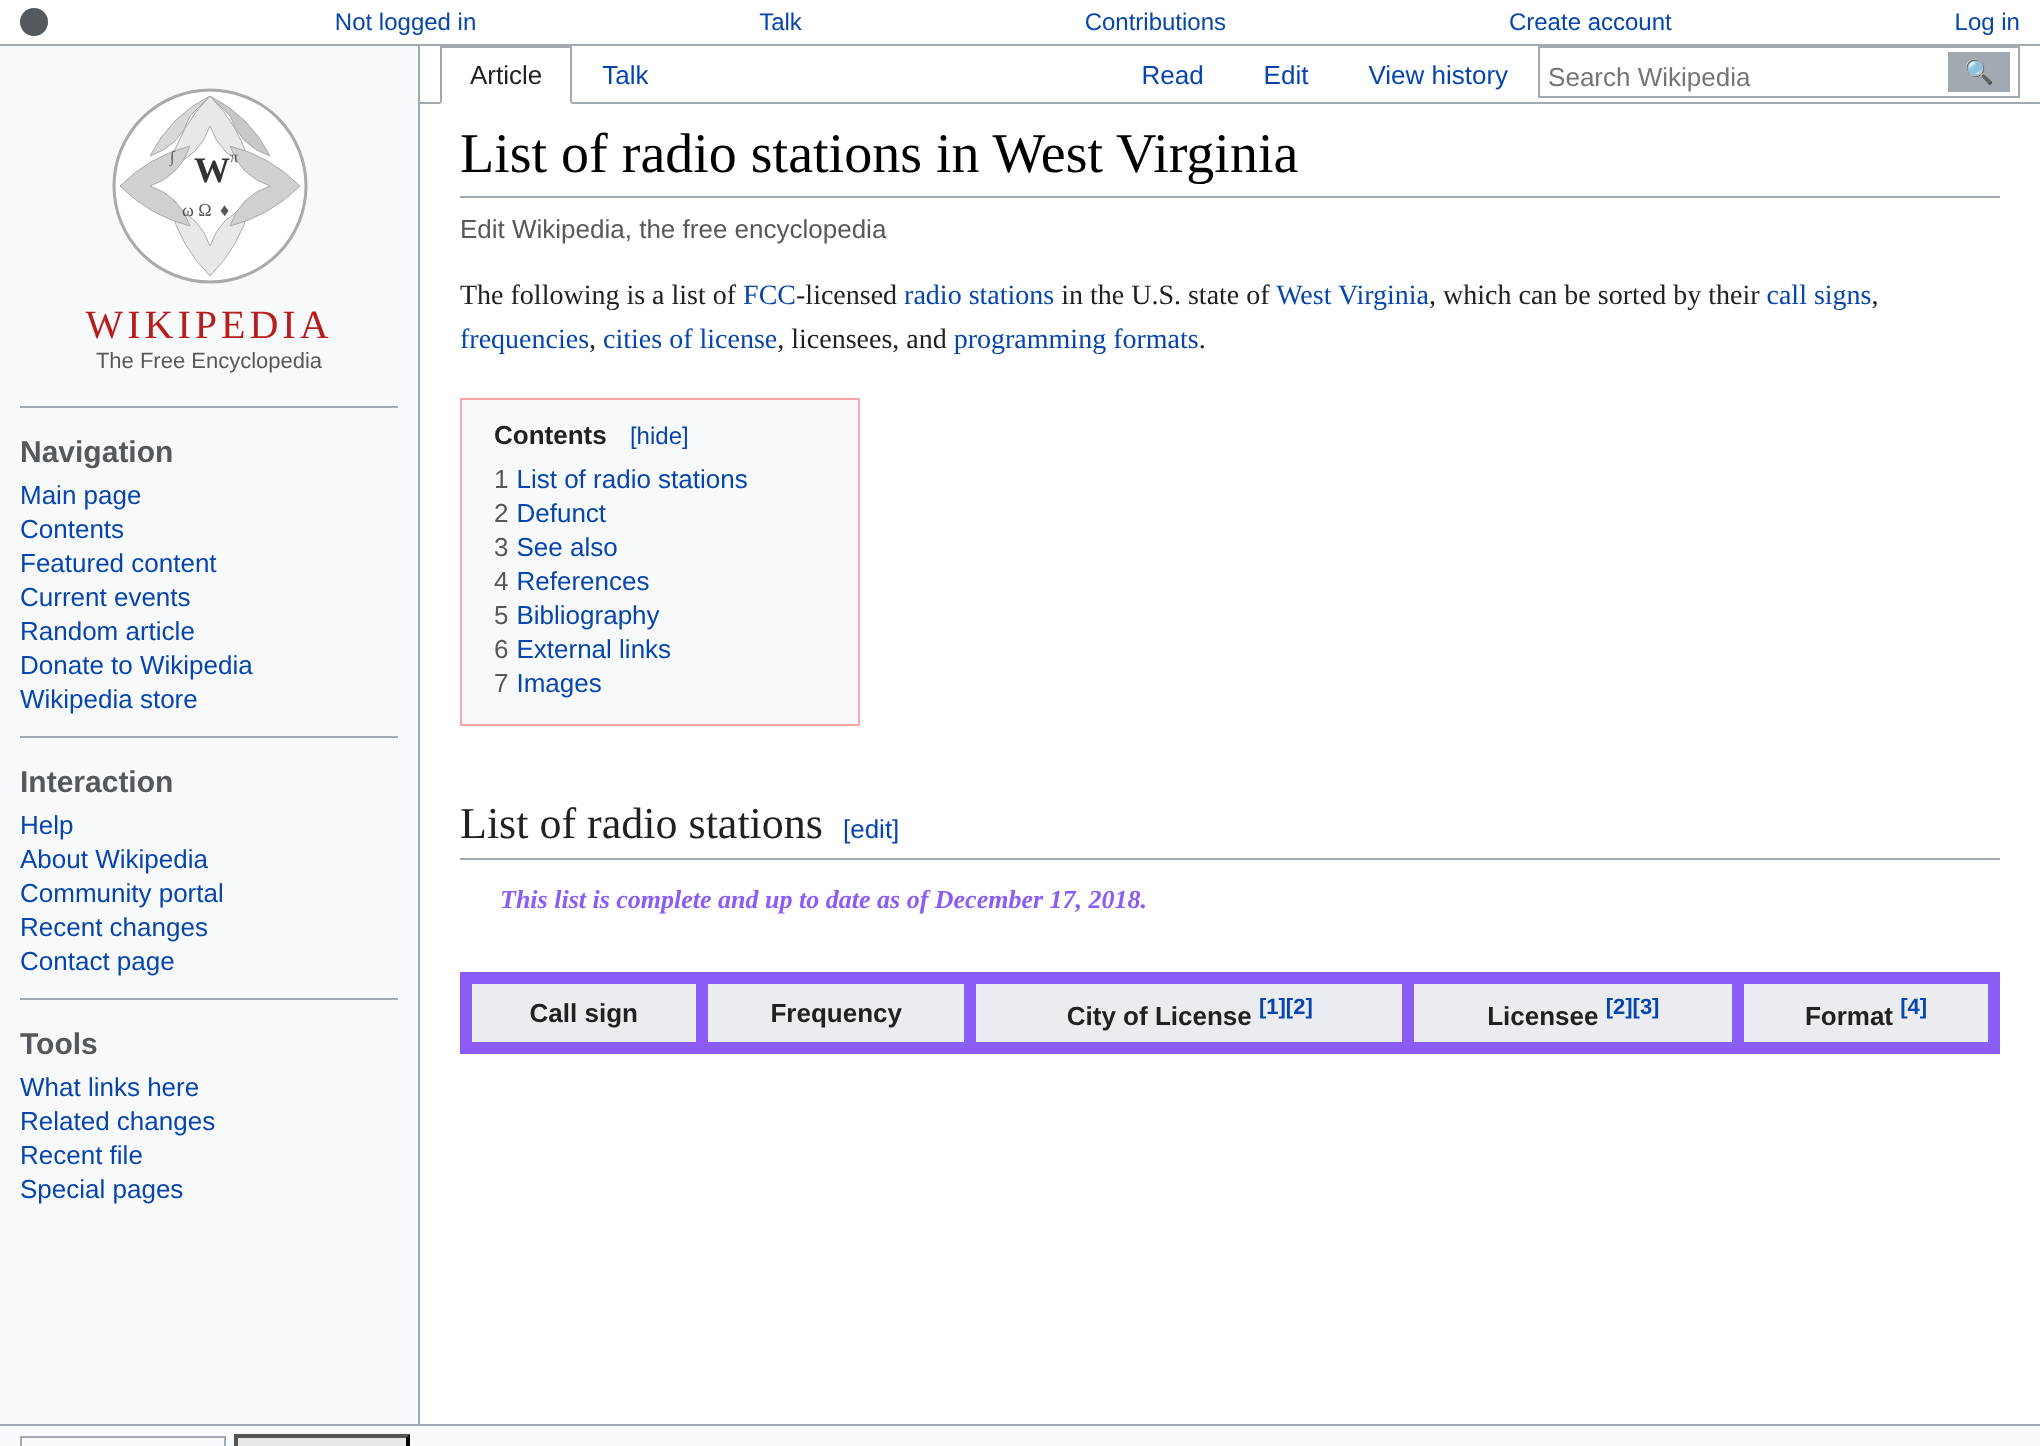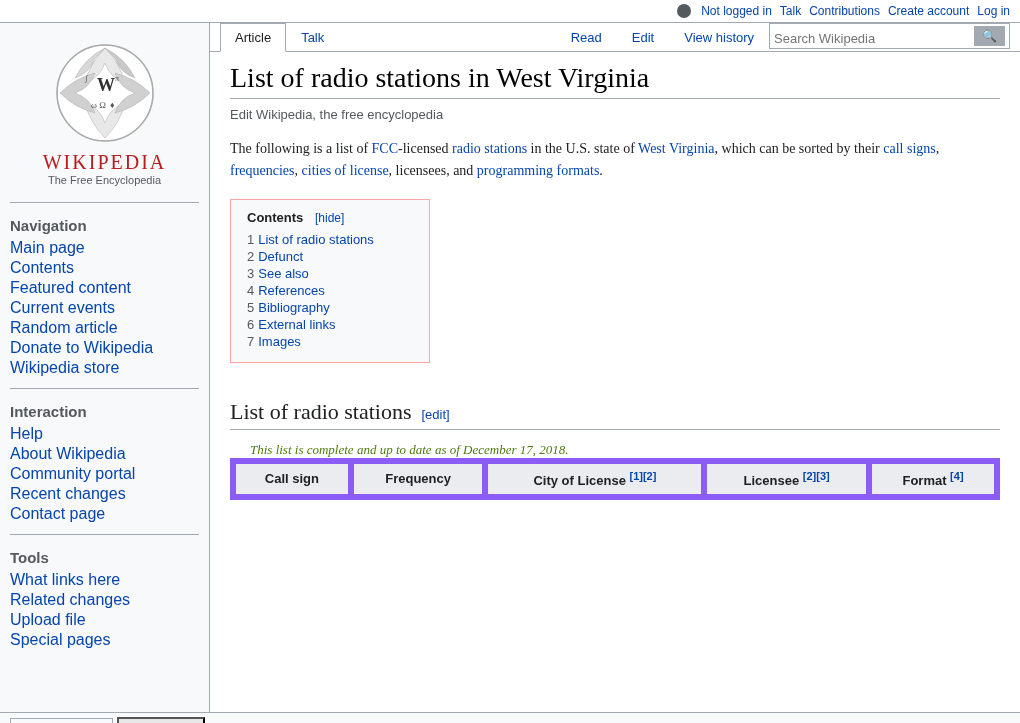--- a/index.html
+++ b/index.html
@@ -1,21 +1,21 @@
 <!DOCTYPE html>
 <html><head>
   <meta charset="utf-8">
   <style>
     * { margin: 0; padding: 0; box-sizing: border-box; }
     body { font-family: 'Linux Libertine', 'Georgia', 'Times', serif; font-size: 14px; color: #202122; background: #fff; }
     
     
     #top-bar {
       display: flex;
-      justify-content: flex-end;
+      justify-content: space-between;
       align-items: center;
       padding: 4px 10px;
       font-size: 12px;
       font-family: Arial, sans-serif;
       gap: 8px;
       border-bottom: 1px solid #a2a9b1;
       background: #fff;
     }
     #top-bar a, #top-bar span { color: #0645ad; cursor: pointer; text-decoration: none; }
     .user-icon { width: 14px; height: 14px; display: inline-block; background: #54595d; border-radius: 50%; vertical-align: middle; margin-right: 2px; }
@@ -71,21 +71,21 @@
     }
     .sidebar-divider {
       border: none;
       border-top: 1px solid #a2a9b1;
       margin: 6px 10px;
     }
     .sidebar-link {
       display: block;
       color: #0645ad;
       text-decoration: none;
-      font-size: 16px;
+      font-size: 13px;
       font-family: Arial, sans-serif;
       padding: 1px 0;
       cursor: pointer;
     }
 
     
     #main {
       flex: 1;
       padding: 0;
       overflow: hidden;
@@ -219,23 +219,24 @@
       font-family: Arial, sans-serif;
       color: #0645ad;
       text-decoration: none;
       font-weight: normal;
     }
 
     
     .section-note {
       font-style: italic;
       font-size: 13px;
-      margin-bottom: 0;
+      margin-bottom: 28px;
       padding-left: 20px;
-      color: #4d7c0f;
+      color: #8b5cf6;
+      font-weight: bold;
     }
 
     
     .wiki-table {
       border-collapse: collapse;
       width: 100%;
       font-size: 13px;
       font-family: Arial, sans-serif;
     }
     .wiki-table th {
@@ -340,21 +341,21 @@
       <a class="sidebar-link">Recent changes</a>
       <a class="sidebar-link">Contact page</a>
     </div>
 
     <hr class="sidebar-divider">
 
     <div class="sidebar-section">
       <div class="sidebar-section-title">Tools</div>
       <a class="sidebar-link">What links here</a>
       <a class="sidebar-link">Related changes</a>
-      <a class="sidebar-link">Upload file</a>
+      <a class="sidebar-link">Recent file</a>
       <a class="sidebar-link">Special pages</a>
     </div>
   </div>
 
   <div id="main">
 
     <div id="tabs">
       <a class="tab active">Article</a>
       <a class="tab">Talk</a>
       <div class="tab-spacer"></div>

